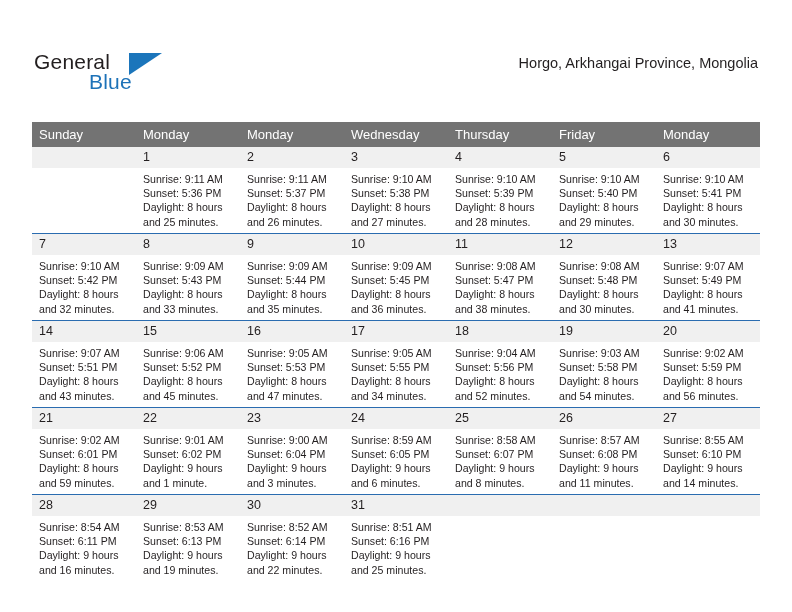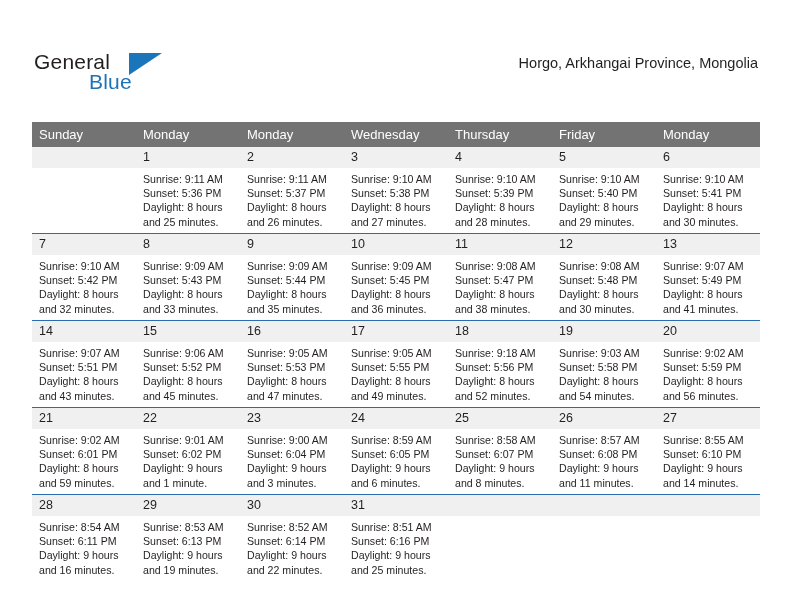--- a/index.html
+++ b/index.html
@@ -326,27 +326,27 @@
               <div>Daylight: 8 hours</div>
               <div>and 47 minutes.</div>
             </div>
           </td>
           <td>
             <div class="daynum">17</div>
             <div class="details">
               <div>Sunrise: 9:05 AM</div>
               <div>Sunset: 5:55 PM</div>
               <div>Daylight: 8 hours</div>
-              <div>and 49 minutes.</div>
+              <div>and 34 minutes.</div>
             </div>
           </td>
           <td>
             <div class="daynum">18</div>
             <div class="details">
-              <div>Sunrise: 9:18 AM</div>
+              <div>Sunrise: 9:04 AM</div>
               <div>Sunset: 5:56 PM</div>
               <div>Daylight: 8 hours</div>
               <div>and 52 minutes.</div>
             </div>
           </td>
           <td>
             <div class="daynum">19</div>
             <div class="details">
               <div>Sunrise: 9:03 AM</div>
               <div>Sunset: 5:58 PM</div>

